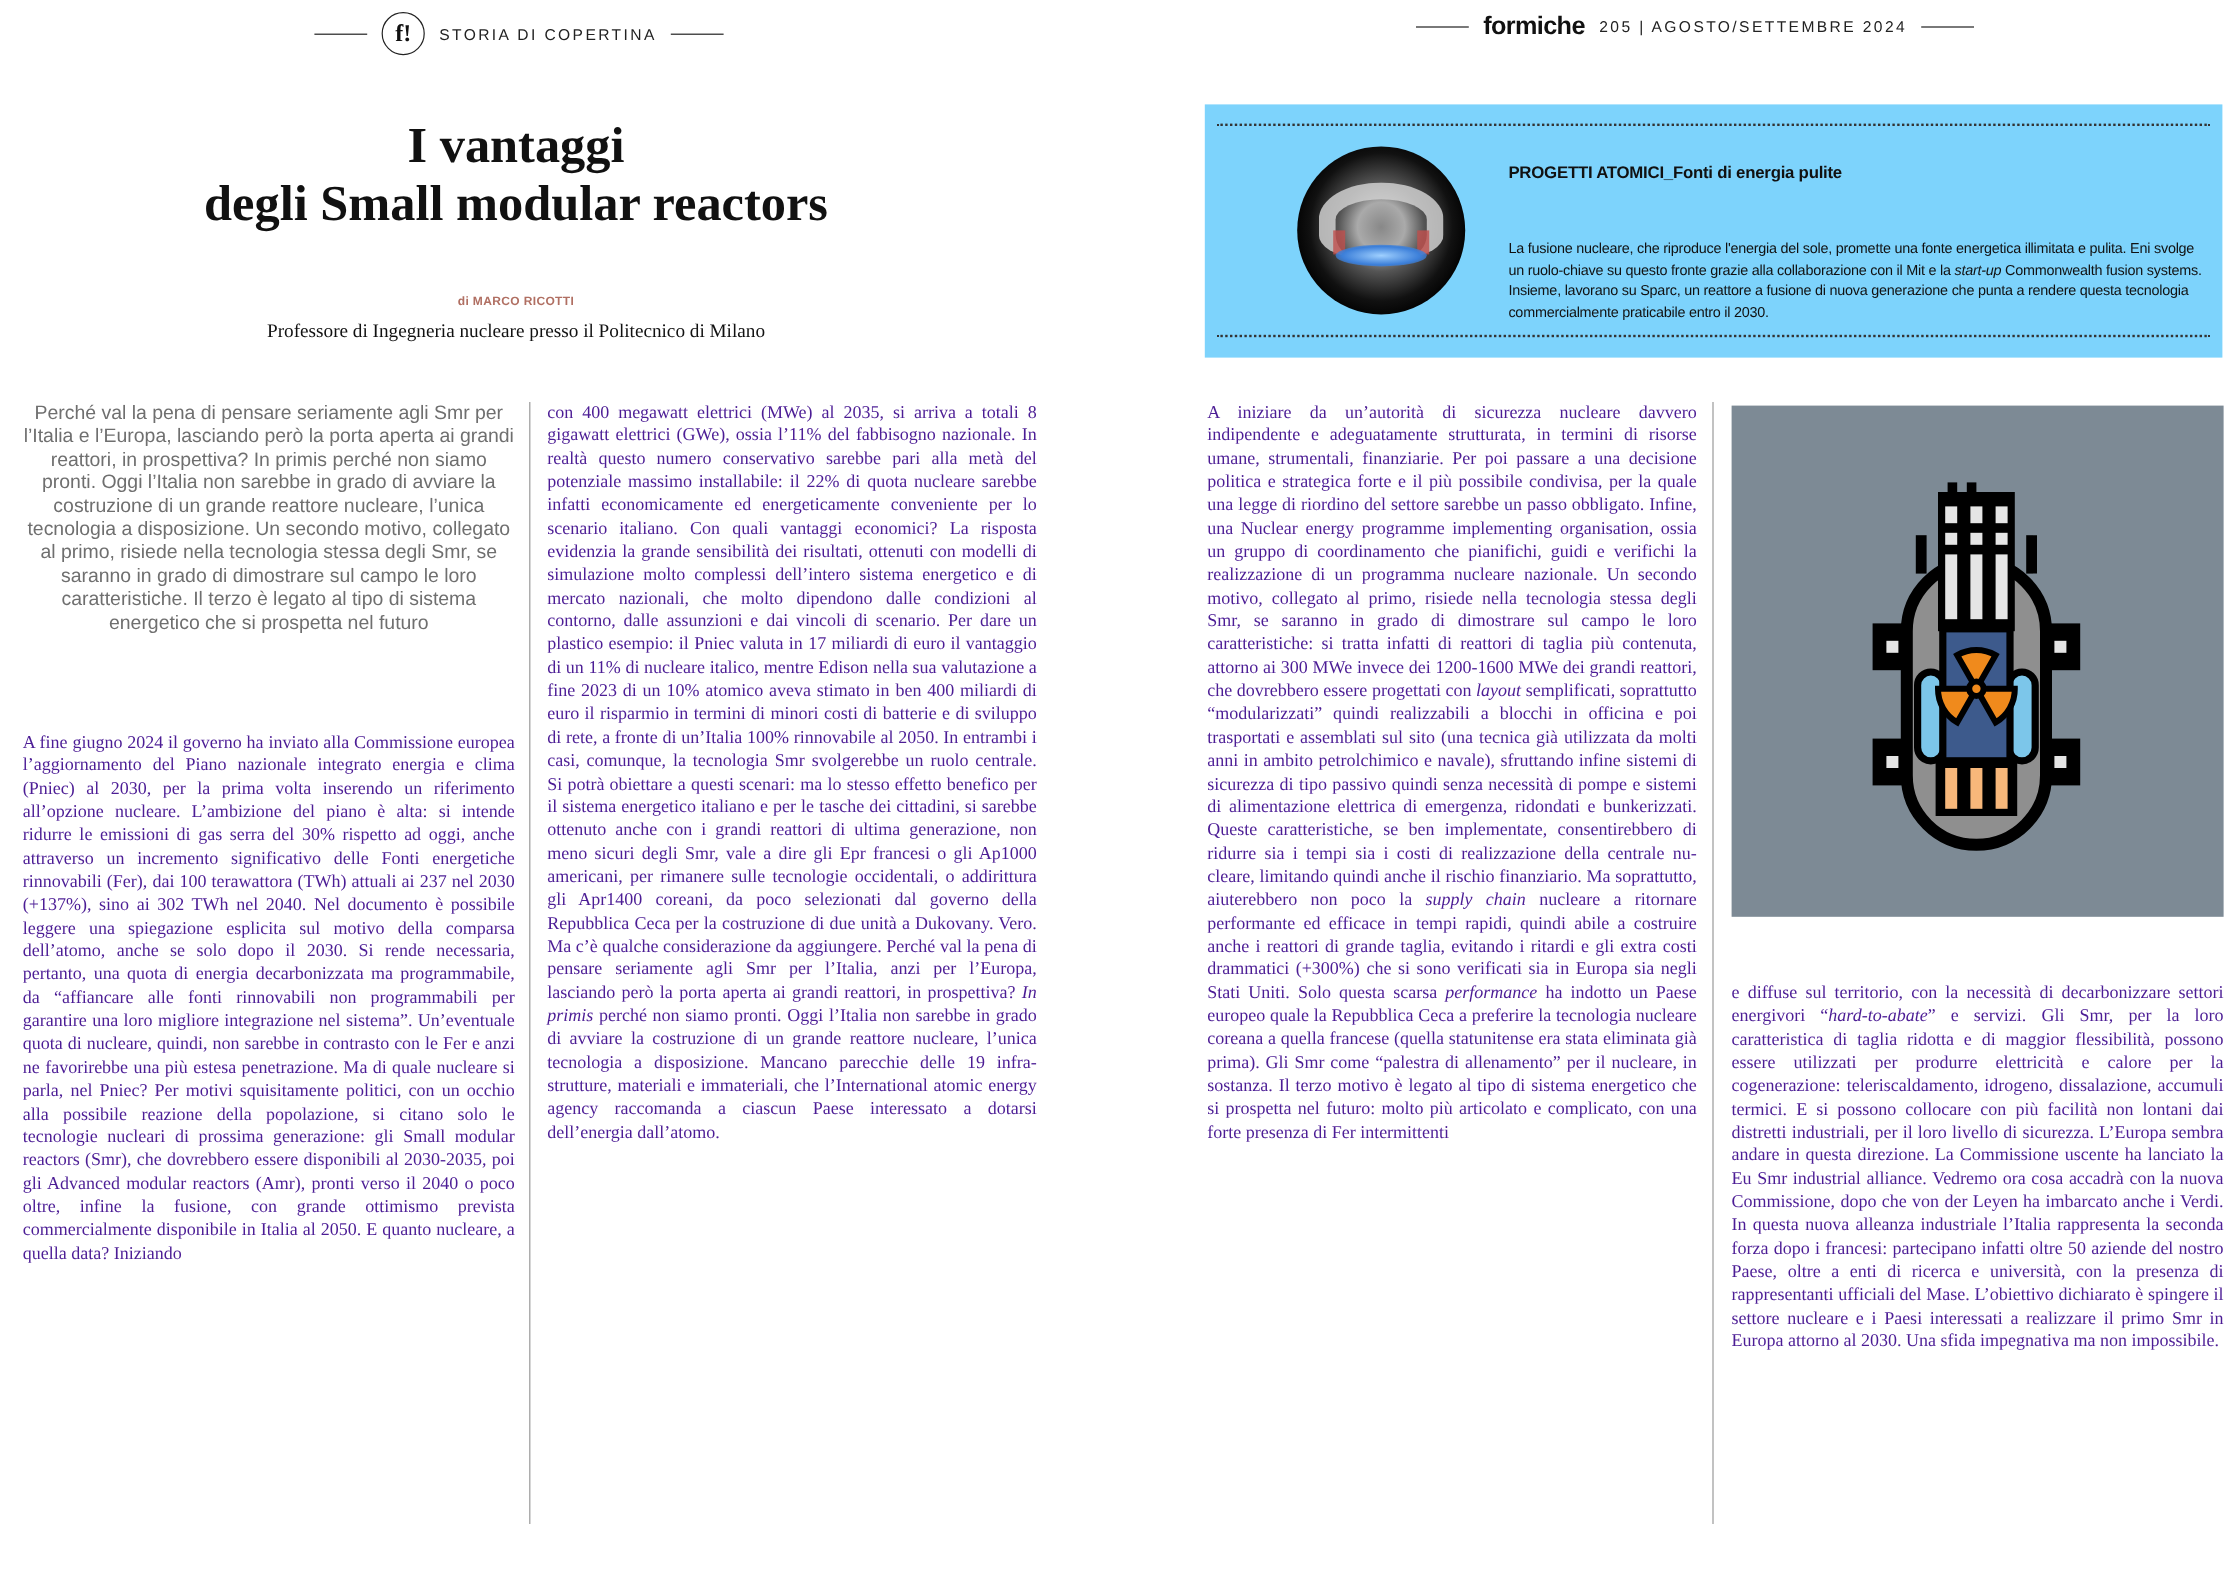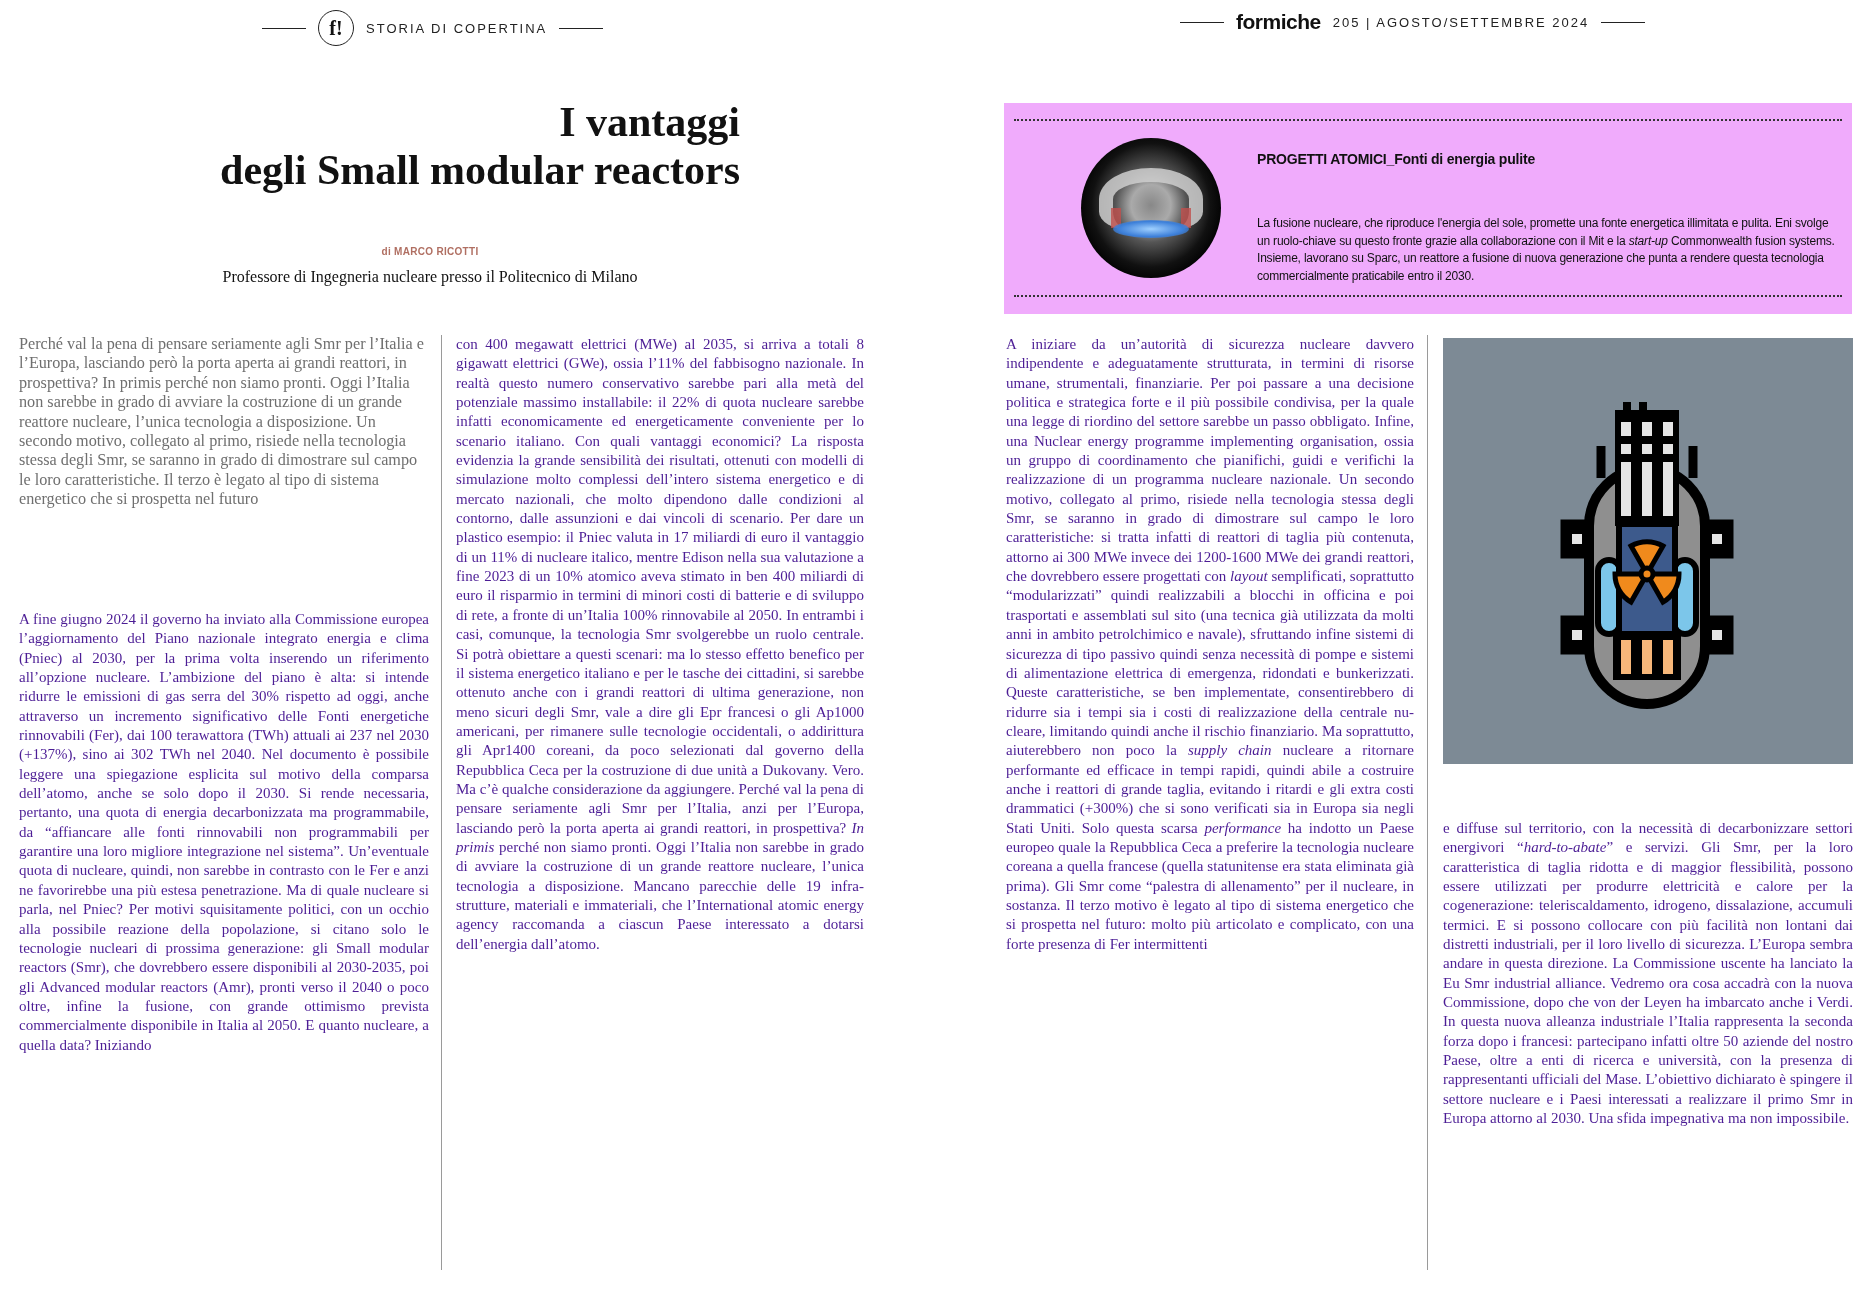--- a/index.html
+++ b/index.html
@@ -11,48 +11,48 @@
   .left-head { left: 262px; }
   .right-head { left: 1180px; }
   .f-logo { width: 34px; height: 34px; border: 1.5px solid #222; border-radius: 50%;
             display: flex; align-items: center; justify-content: center;
             font-family: "Liberation Serif", serif; font-weight: bold; font-size: 20px; }
   .section-label { font-family: "Liberation Sans", sans-serif; font-size: 13px; letter-spacing: 2px; color: #222; }
   .brand { font-family: Liberation Sans, sans-serif; font-weight: bold; font-size: 21px; letter-spacing: -0.5px; }
   .issue { font-family: "Liberation Sans", sans-serif; font-size: 13px; letter-spacing: 2px; color: #222; }
 
   
-  .title { position: absolute; left: 120px; top: 98px; width: 620px; text-align: right;
+  .title { position: absolute; left: 120px; top: 98px; width: 620px; text-align: center;
            font-family: "Liberation Serif", serif; font-weight: bold; font-size: 42px; line-height: 48px; color: #111; }
   .byline { position: absolute; left: 120px; top: 246px; width: 620px; text-align: center;
             font-family: "Liberation Sans", sans-serif; font-weight: bold; font-size: 10px; color: #b06f62; letter-spacing: 0.3px; }
   .affiliation { position: absolute; left: 120px; top: 268px; width: 620px; text-align: center;
                  font-family: "Liberation Serif", serif; font-size: 16px; color: #111; }
 
   
-  .sidebar { position: absolute; left: 1004px; top: 103px; width: 848px; height: 211px; background: #f0abfc; }
+  .sidebar { position: absolute; left: 1004px; top: 87px; width: 848px; height: 211px; background: #7dd3fc; }
   .sidebar .dots { position: absolute; left: 10px; right: 10px; height: 0; border-top: 2px dotted #333; }
   .sidebar .dots.top { top: 16px; }
   .sidebar .dots.bottom { top: 192px; }
   .sidebar-photo { position: absolute; left: 77px; top: 35px; width: 140px; height: 140px; border-radius: 50%;
                    background: radial-gradient(ellipse at 50% 48%, #888 0%, #aaa 20%, #555 36%, #111 60%, #000 75%); overflow: hidden; }
   .sidebar-photo .plasma { position: absolute; left: 32px; top: 82px; width: 76px; height: 18px; border-radius: 50%;
                            background: radial-gradient(ellipse, #9fd0ff 0%, #3c7fd9 60%, rgba(0,0,0,0) 100%); }
   .sidebar-photo .ring { position: absolute; left: 18px; top: 30px; width: 104px; height: 62px; border-radius: 50% 50% 30% 30%;
                          border: 14px solid #cfcfcf; border-bottom: none; opacity: 0.85; box-sizing: border-box; }
   .sidebar-photo .red-l, .sidebar-photo .red-r { position: absolute; top: 70px; width: 10px; height: 20px; background: #c0504d; opacity: 0.8; }
   .sidebar-photo .red-l { left: 30px; } .sidebar-photo .red-r { left: 100px; }
   .sidebar-text { position: absolute; left: 253px; top: 48px; width: 580px; font-family: "Liberation Sans", sans-serif; }
   .sidebar-heading { font-weight: bold; font-size: 14px; color: #111; margin-bottom: 9px; letter-spacing: -0.2px; }
   .sidebar-body { font-size: 12px; line-height: 17.5px; color: #111; letter-spacing: -0.2px; margin-top: 48px; }
 
   
   .col { position: absolute; text-align: justify; hyphens: manual; }
   .col p { margin: 0; }
-  .lead { font-family: Liberation Serif, serif; color: #6f6f6f; font-size: 16.2px; line-height: 19.4px; text-align: left; }
+  .lead { font-family: Liberation Sans, sans-serif; color: #6f6f6f; font-size: 16.2px; line-height: 19.4px; text-align: center; }
   .body-text { font-family: "Liberation Serif", serif; font-size: 15px; line-height: 19.35px; color: #4c1d95; }
   .col1-lead { left: 19px; top: 335px; width: 410px; }
   .col1-body { left: 19px; top: 610px; width: 410px; }
   .col2 { left: 456px; top: 335px; width: 408px; }
   .col3 { left: 1006px; top: 335px; width: 408px; }
   .col4 { left: 1443px; top: 819px; width: 410px; }
   .col-rule { position: absolute; width: 1px; background: #9a9a9a; }
   .rule-left { left: 441px; top: 335px; height: 935px; }
   .rule-right { left: 1427px; top: 335px; height: 935px; }
 

